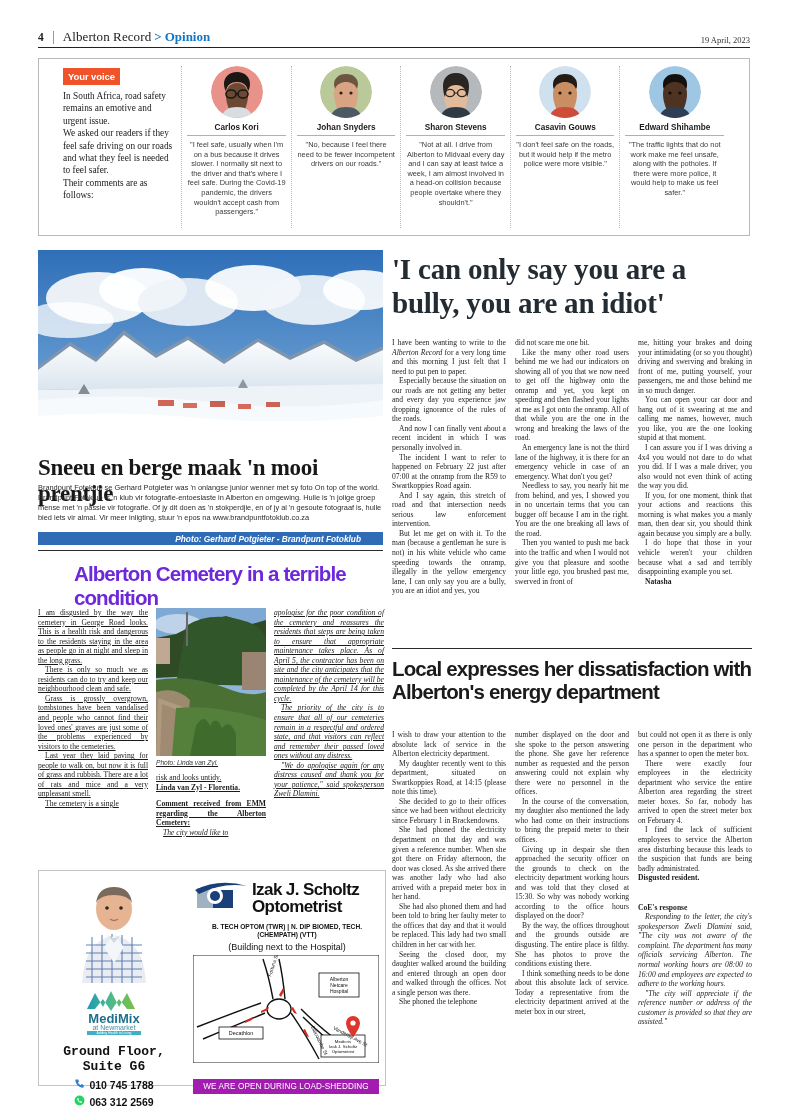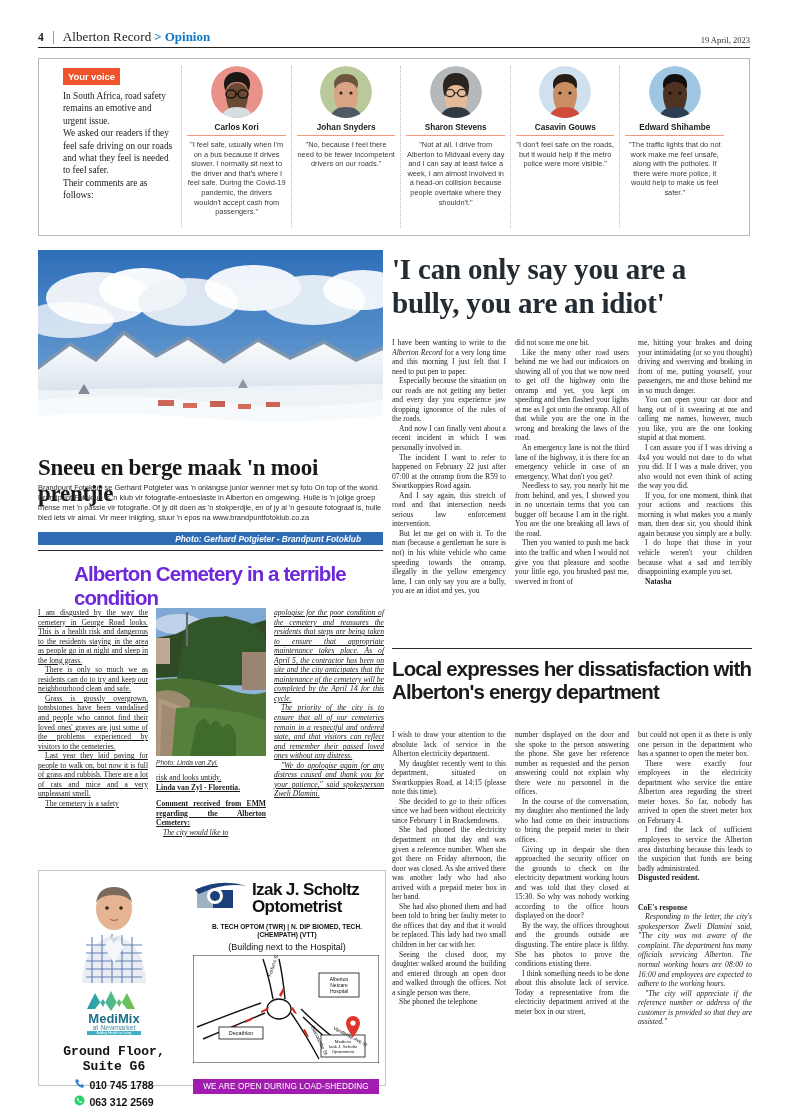--- a/index.html
+++ b/index.html
@@ -363,21 +363,21 @@
 
   <div class="cem-rule"></div>
   <h1 class="cem-head">Alberton Cemetery in a terrible condition</h1>
   <div class="cem-cols">
     <div class="col">
       <div class="artxt">
         <p class="noind">I am disgusted by the way the cemetery in George Road looks. This is a health risk and dangerous to the residents staying in the area as people go in at night and sleep in the long grass.</p>
         <p>There is only so much we as residents can do to try and keep our neighbourhood clean and safe.</p>
         <p>Grass is grossly overgrown, tombstones have been vandalised and people who cannot find their loved ones' graves are just some of the problems experienced by visitors to the cemeteries.</p>
         <p>Last year they laid paving for people to walk on, but now it is full of grass and rubbish. There are a lot of rats and mice and a very unpleasant smell.</p>
-        <p>The cemetery is a safety</p>
+        <p>The cemetery is a single</p>
       </div>
     </div>
     <div class="col">
       <div class="cem-photo">
         <svg width="110" height="148" viewBox="0 0 110 148">
           <rect width="110" height="148" fill="#8fb5d8"></rect>
           <rect y="0" width="110" height="34" fill="#7fa9d4"></rect>
           <ellipse cx="22" cy="16" rx="24" ry="10" fill="#d9e6f2" opacity=".7"></ellipse>
           <path d="M0 30 L20 26 L44 14 L70 8 L96 16 L110 12 L110 64 L0 70 Z" fill="#2f4a25"></path>
           <path d="M30 18 Q55 2 92 14 Q108 20 110 34 L110 78 L20 76 Z" fill="#31562a"></path>

